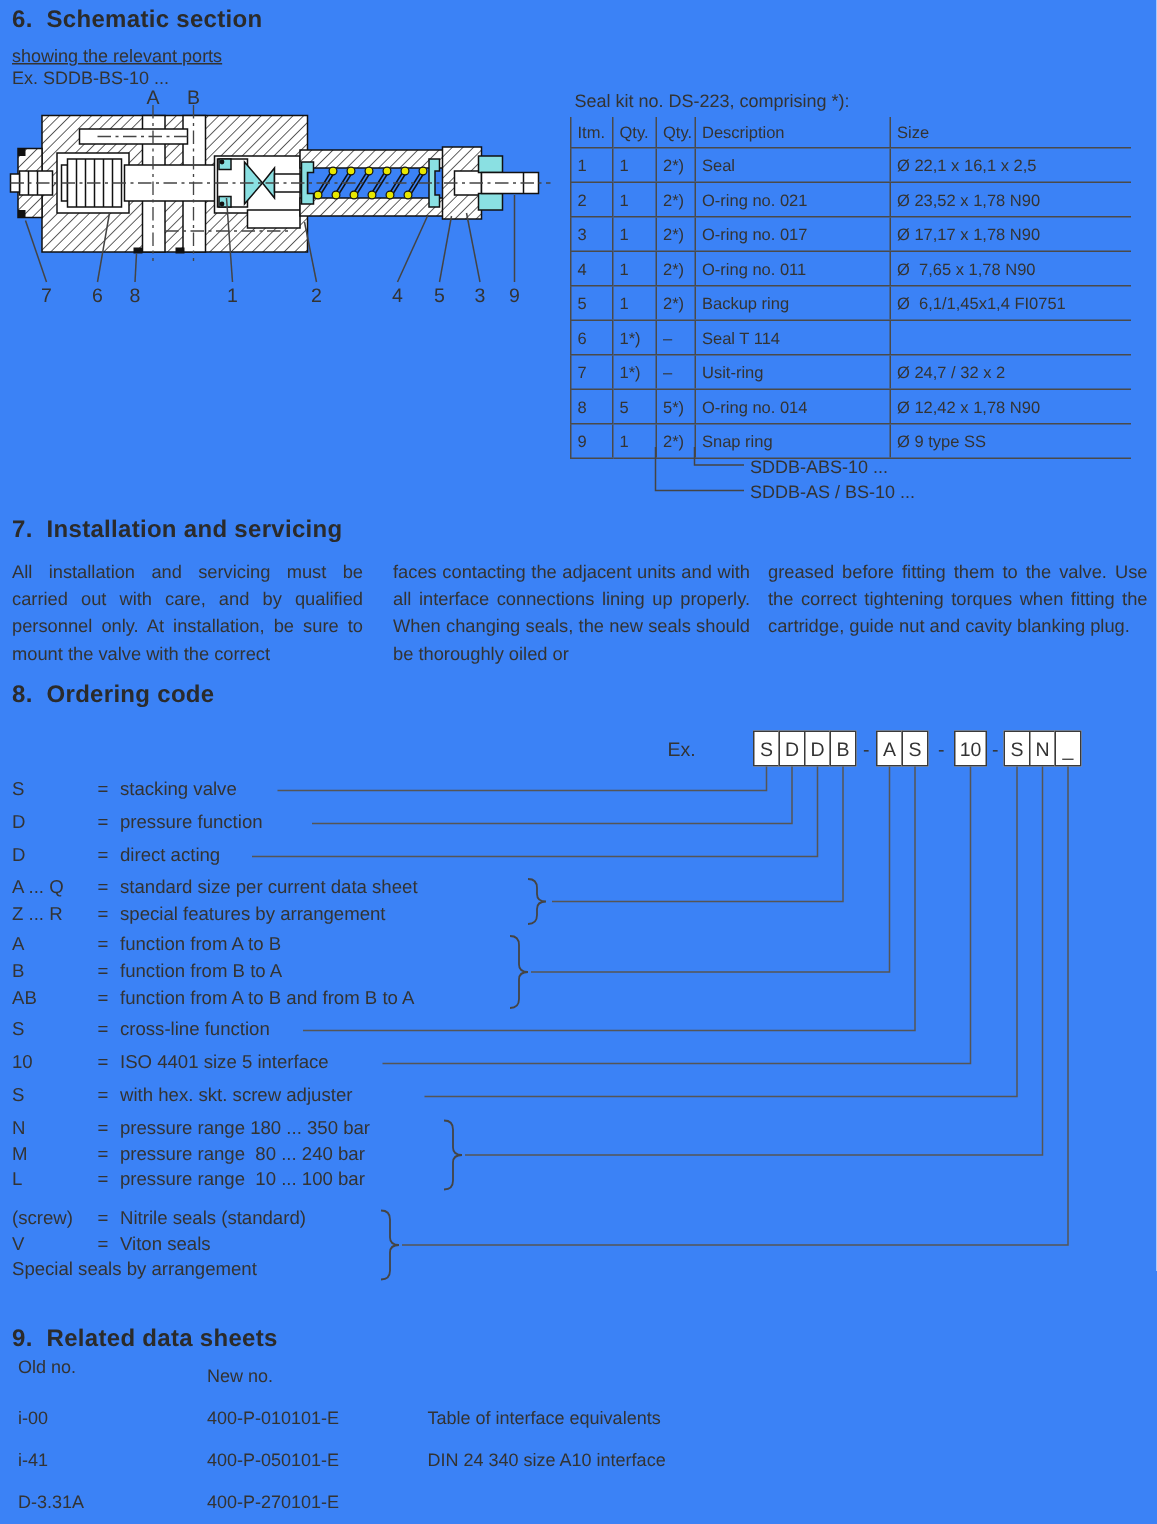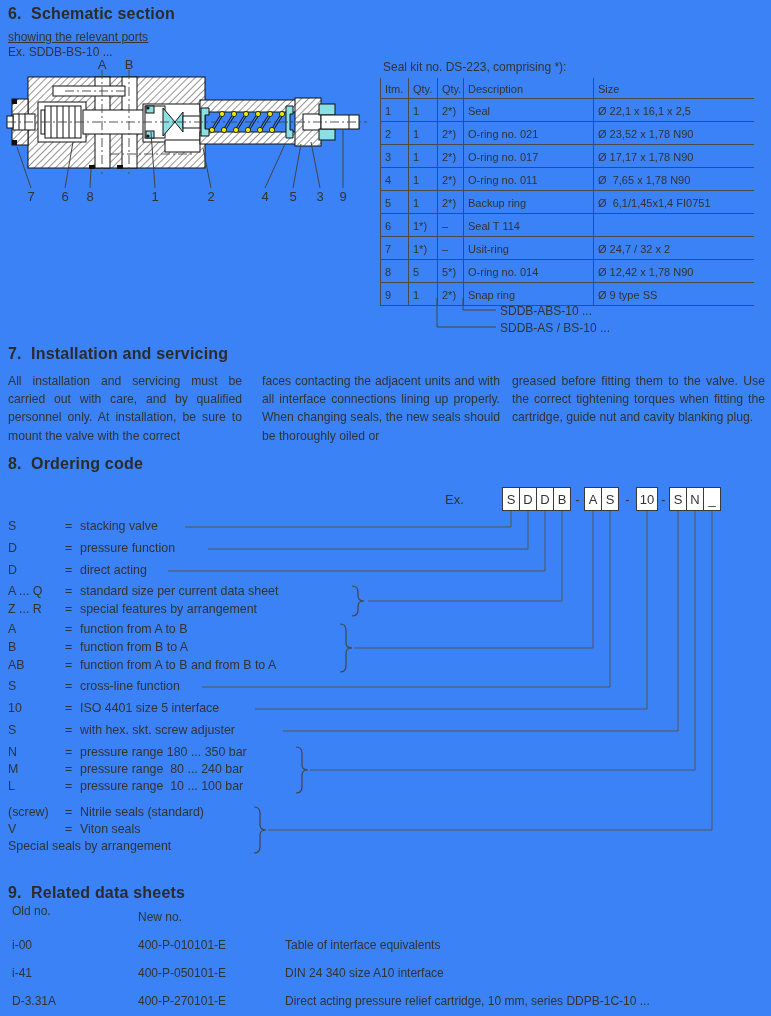--- a/index.html
+++ b/index.html
@@ -399,15 +399,14 @@
   <span class="abs txt" style="left:12px;top:938px;">i-00</span>
   <span class="abs txt" style="left:138px;top:938px;">400-P-010101-E</span>
   <span class="abs txt" style="left:285px;top:938px;">Table of interface equivalents</span>
 
   <span class="abs txt" style="left:12px;top:966px;">i-41</span>
   <span class="abs txt" style="left:138px;top:966px;">400-P-050101-E</span>
   <span class="abs txt" style="left:285px;top:966px;">DIN 24 340 size A10 interface</span>
 
   <span class="abs txt" style="left:12px;top:994px;">D-3.31A</span>
   <span class="abs txt" style="left:138px;top:994px;">400-P-270101-E</span>
-  <span class="abs txt" style="left:285px;top:994px;">Direct acting pressure relief cartridge, 10 mm, series DDPB-1C-10 ...</span>
 
 </div>
 
 </body></html>

